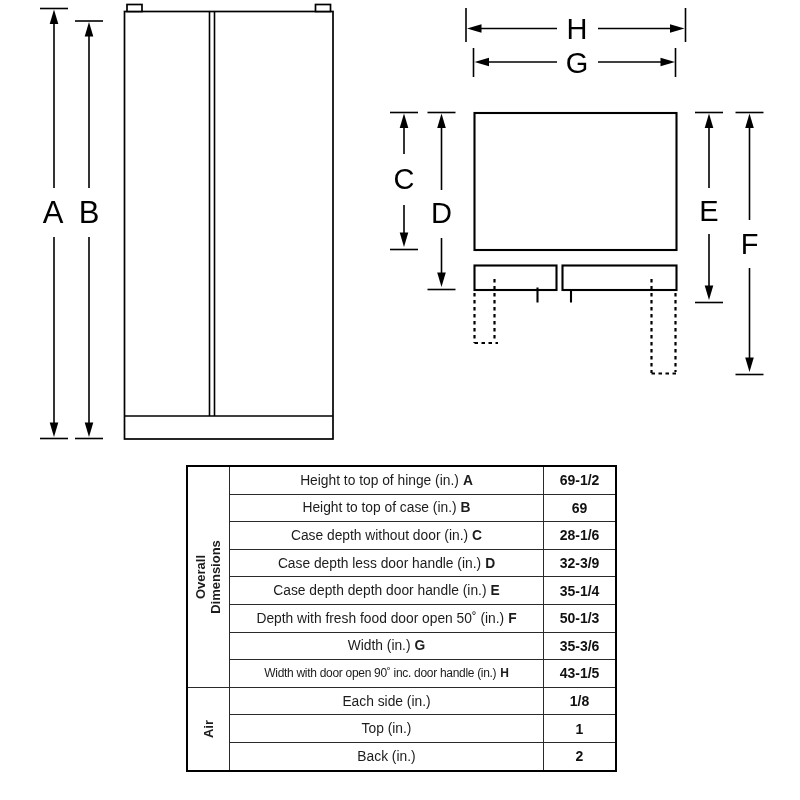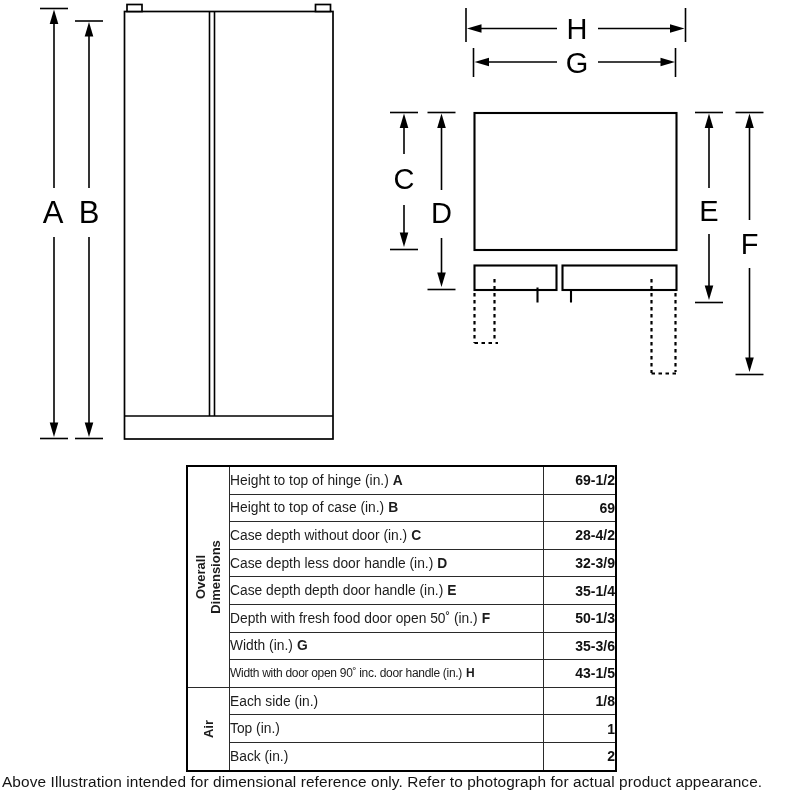--- a/index.html
+++ b/index.html
@@ -25,24 +25,24 @@
     font-size:13.8px; color:#1c1c1c; table-layout:fixed;
   }
   table.dims td { border:1px solid #2a2a2a; height:26.6px; padding:0; }
   td.group { width:41px; position:relative; }
   td.group .vtext {
     position:absolute; top:50%; left:50%;
     transform:translate(-50%,-50%) rotate(-90deg);
     width:max-content; text-align:center; white-space:pre-line;
     font-weight:bold; font-size:13px; line-height:1.15; color:#1c1c1c;
   }
-  td.lab { width:313px; padding-left:7px; padding-right:3px; }
+  td.lab { width:313px; padding-left:7px; padding-right:3px;text-align:center; }
   td.lab .letter { font-weight:bold; margin-left:4px; }
   td.lab.condensed { font-size:12px; letter-spacing:-0.3px; }
-  td.val { width:71px; text-align:right; font-weight:bold; font-size:14px; color:#111; }
+  td.val { width:71px; text-align:center; font-weight:bold; font-size:14px; color:#111; }
 
   .footer-note {
     position:absolute; left:2px; top:773px; width:798px;
     font-size:15.4px; color:#141414; letter-spacing:0.1px;
   }
 </style>
 </head>
 <body>
 
 <div class="page">
@@ -164,21 +164,21 @@
         </td>
         <td class="lab"><span>Height to top of hinge (in.)</span><span class="letter">A</span></td>
         <td class="val">69-1/2</td>
       </tr>
       <tr>
         <td class="lab"><span>Height to top of case (in.)</span><span class="letter">B</span></td>
         <td class="val">69</td>
       </tr>
       <tr>
         <td class="lab"><span>Case depth without door (in.)</span><span class="letter">C</span></td>
-        <td class="val">28-4/2</td>
+        <td class="val">28-1/6</td>
       </tr>
       <tr>
         <td class="lab"><span>Case depth less door handle (in.)</span><span class="letter">D</span></td>
         <td class="val">32-3/9</td>
       </tr>
       <tr>
         <td class="lab"><span>Case depth depth door handle (in.)</span><span class="letter">E</span></td>
         <td class="val">35-1/4</td>
       </tr>
       <tr>
@@ -204,15 +204,14 @@
         <td class="lab"><span>Top (in.)</span></td>
         <td class="val">1</td>
       </tr>
       <tr>
         <td class="lab"><span>Back (in.)</span></td>
         <td class="val">2</td>
       </tr>
     </tbody>
   </table>
 
-  <div class="footer-note">Above Illustration intended for dimensional reference only. Refer to photograph for actual product appearance.</div>
 
 </div>
 
 </body></html>

